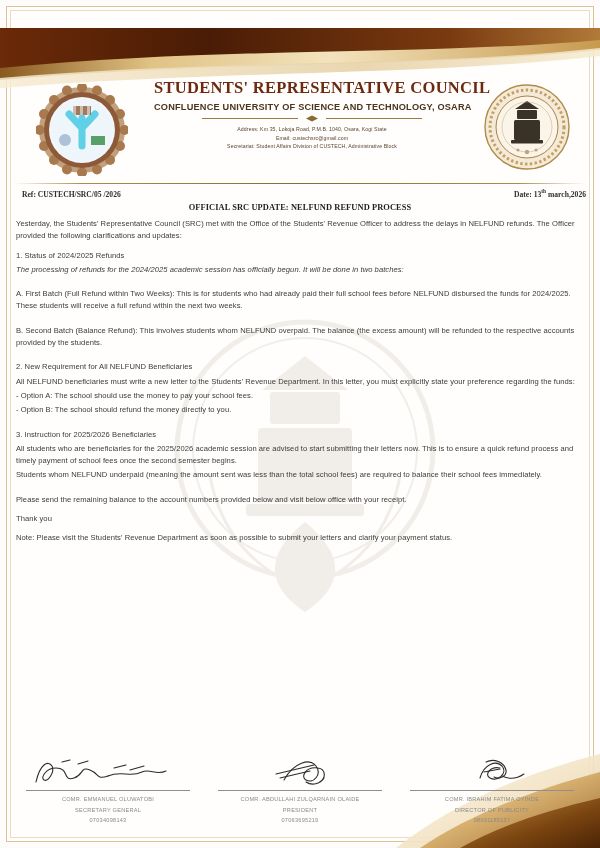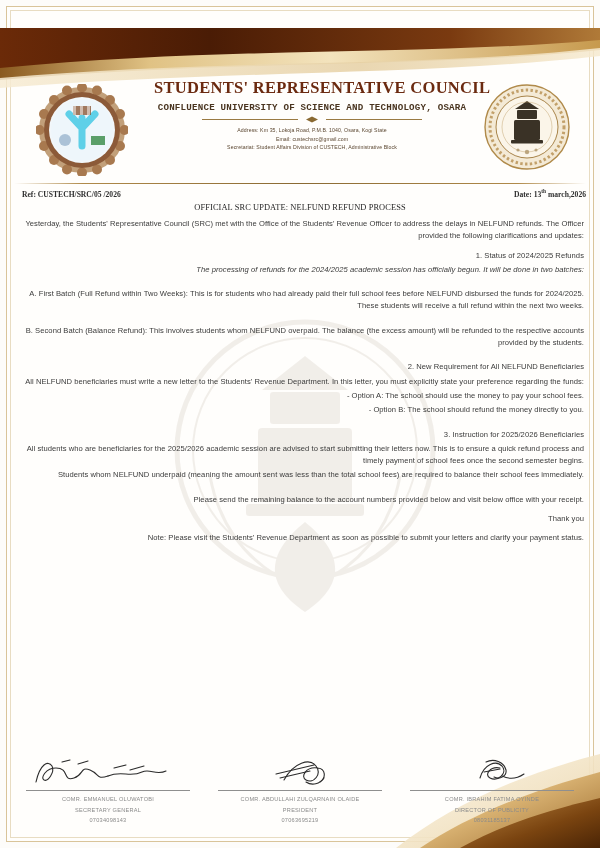--- a/index.html
+++ b/index.html
@@ -44,21 +44,21 @@
   }
   .head-text{
     position:absolute;left:130px;right:130px;top:8px;text-align:center;margin-left:24px;
   }
   .org-name{
     font-family:"Liberation Serif", serif;
     font-size:16.5px;font-weight:bold;color:#6b2a10;
     letter-spacing:.3px;margin:0 0 4px 0;white-space:nowrap;
   }
   .uni-name{
-    font-family:Liberation Mono, monospace;
+    font-family:Liberation Sans, sans-serif;
     font-size:9.2px;font-weight:bold;color:#4a3520;
     letter-spacing:.2px;margin:0 0 3px 0;white-space:nowrap;
   }
   .rule-orn{
     display:block;margin:2px auto 3px auto;width:220px;height:7px;
   }
   .addr{
     font-size:5.2px;color:#5a4630;line-height:1.65;
     letter-spacing:.1px;
   }
@@ -78,30 +78,30 @@
     display:flex;justify-content:space-between;align-items:baseline;
   }
   .ref, .date{
     font-family:"Liberation Serif", serif;
     font-size:7.6px;font-weight:bold;color:#2e2e2e;padding-left:8px;
   }
   .date .sup{font-size:5.4px;vertical-align:super;}
   .subject{
     position:absolute;left:0;right:0;top:203px;text-align:center;
     font-family:"Liberation Serif", serif;
-    font-size:8.4px;font-weight:normal;color:#1f1f1f;letter-spacing:.1px;
+    font-size:8.4px;font-weight:bold;color:#1f1f1f;letter-spacing:.1px;
   }
   
   .body-wrap{
     position:absolute;left:16px;right:16px;top:218px;
   }
   .body-wrap p{
     margin:0 0 7px 0;
     font-size:7.6px;line-height:1.62;color:#3a3a3a;
-    text-align:right;letter-spacing:.05px;
+    text-align:left;letter-spacing:.05px;
   }
   .body-wrap p.tight{margin-bottom:2px;}
   .body-wrap p.italic{font-style:italic;}
   .body-wrap p.gap{margin-bottom:12px;}
   .acct{
     font-size:7.6px;color:#3a3a3a;margin:0 0 16px 0;letter-spacing:.2px;
   }
   
   .sign-row{
     position:absolute;left:18px;right:18px;bottom:22px;

